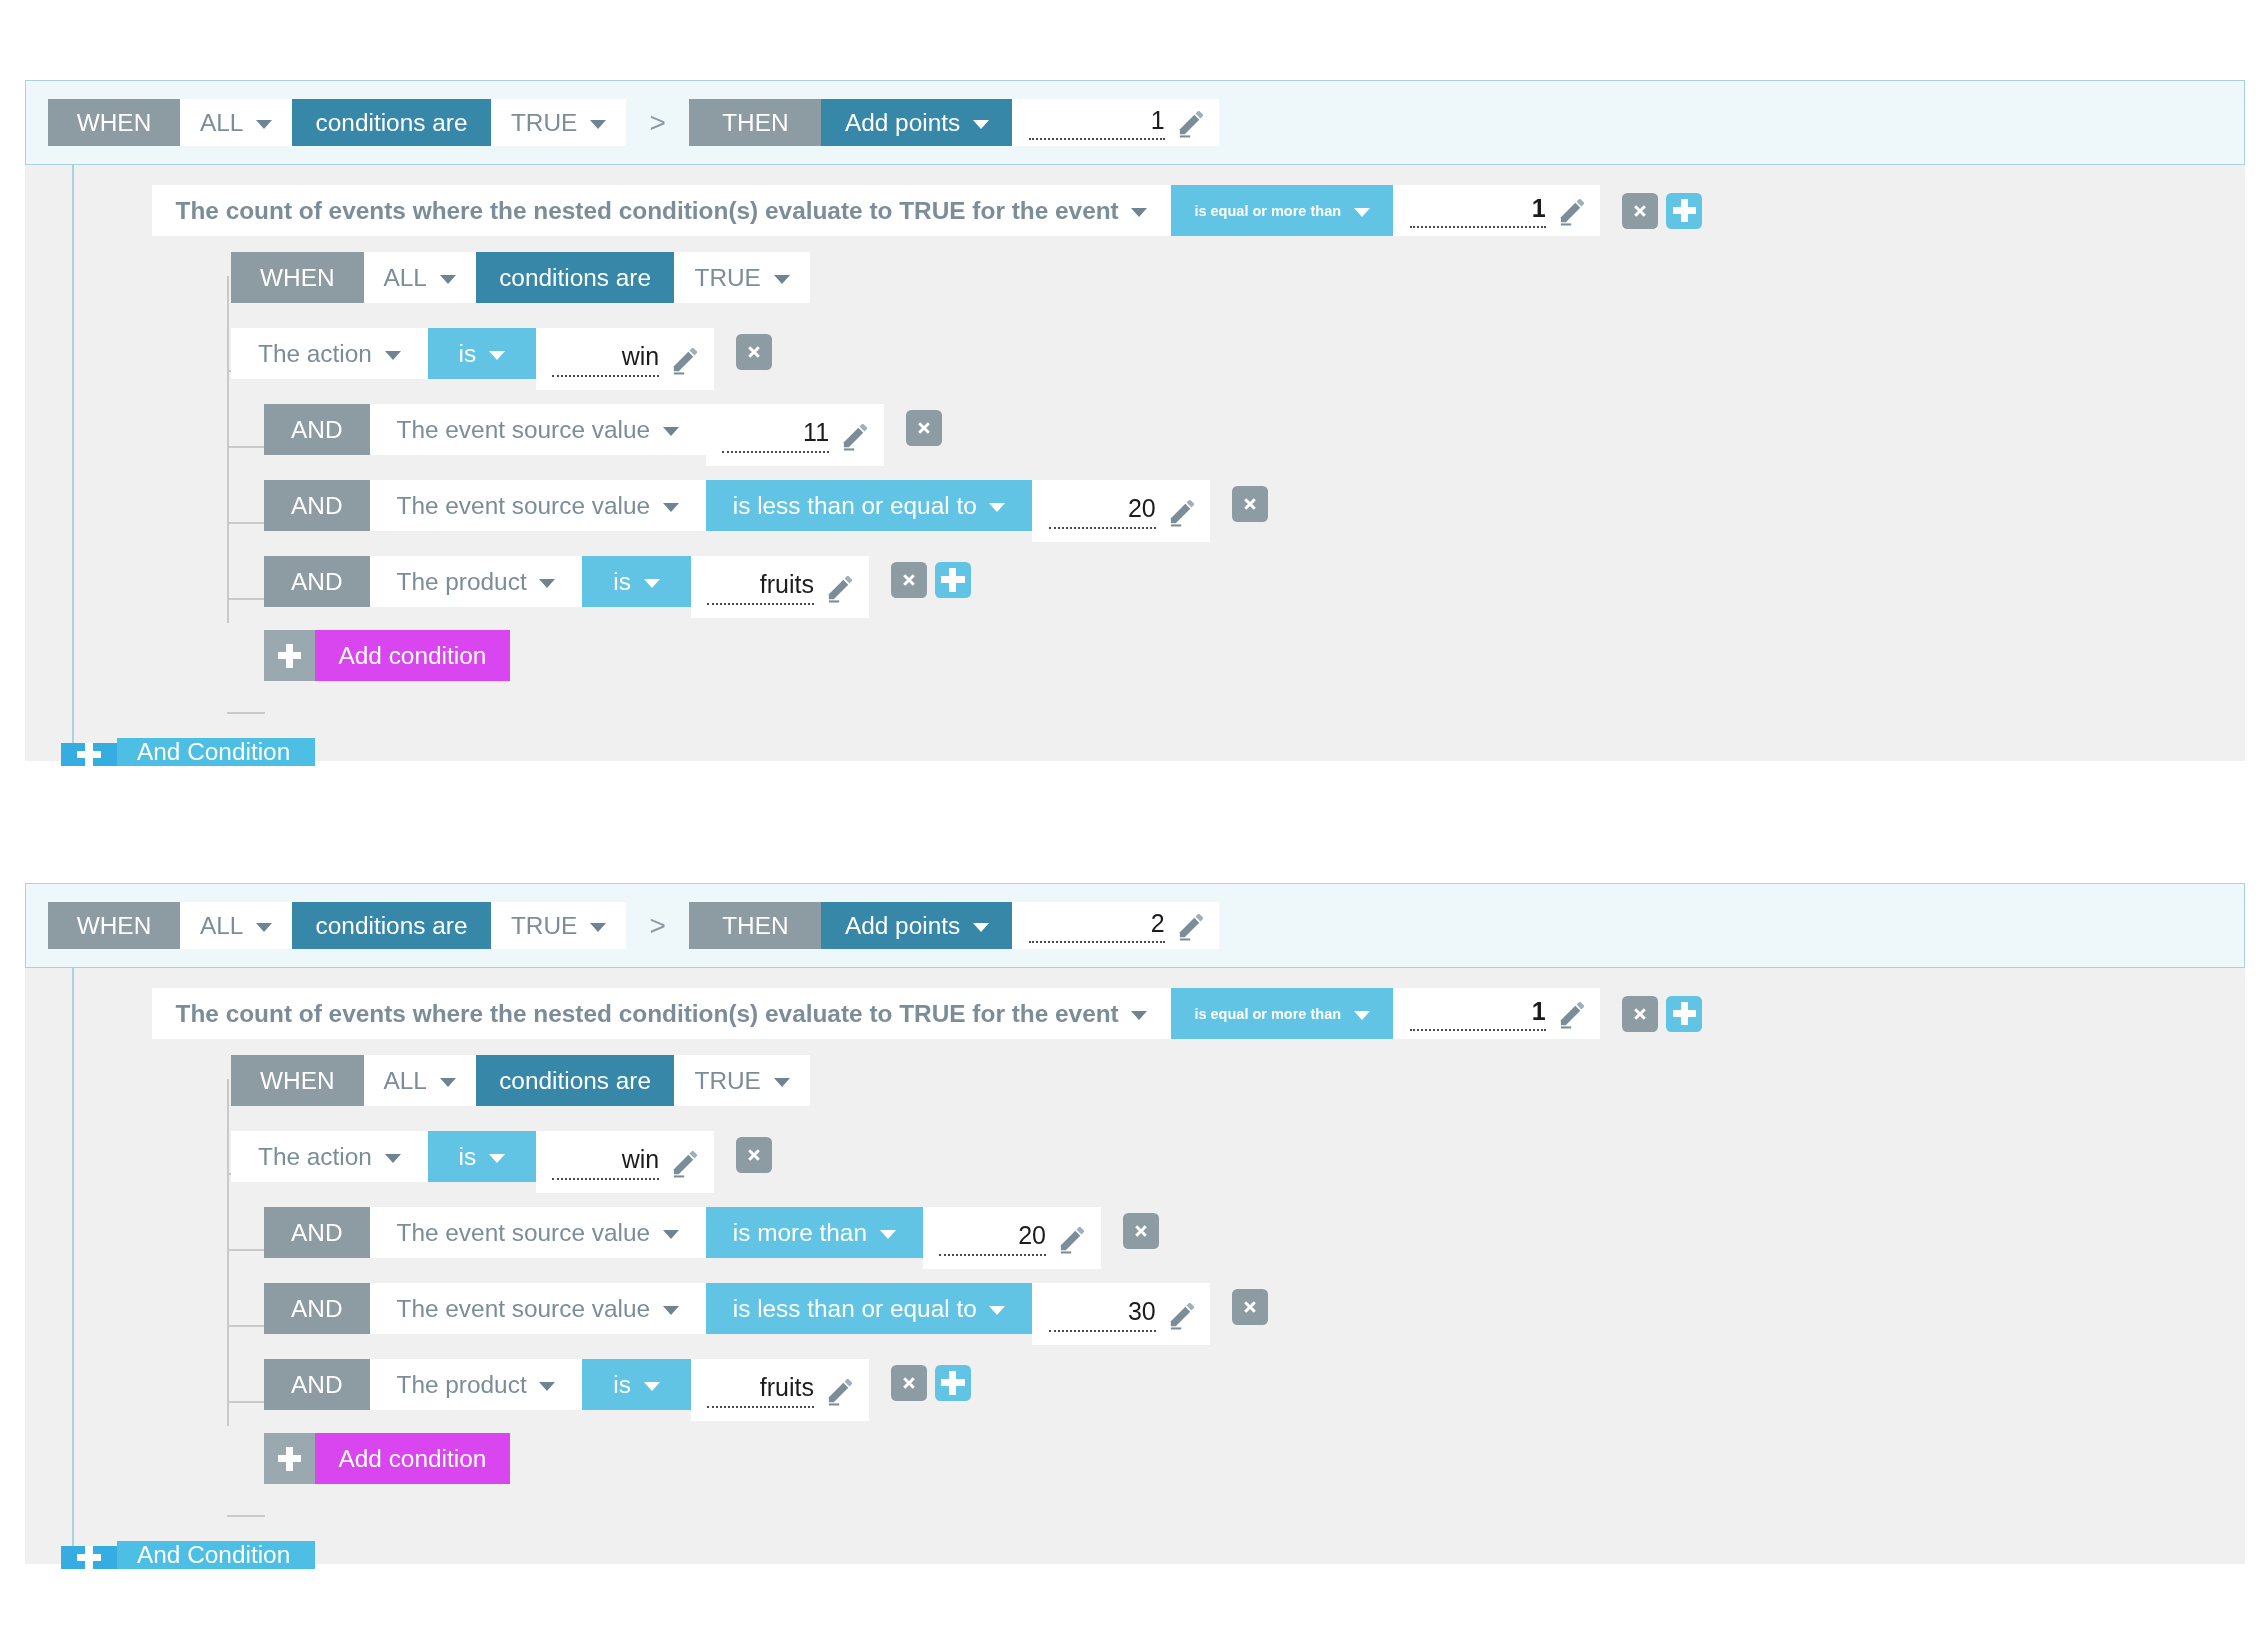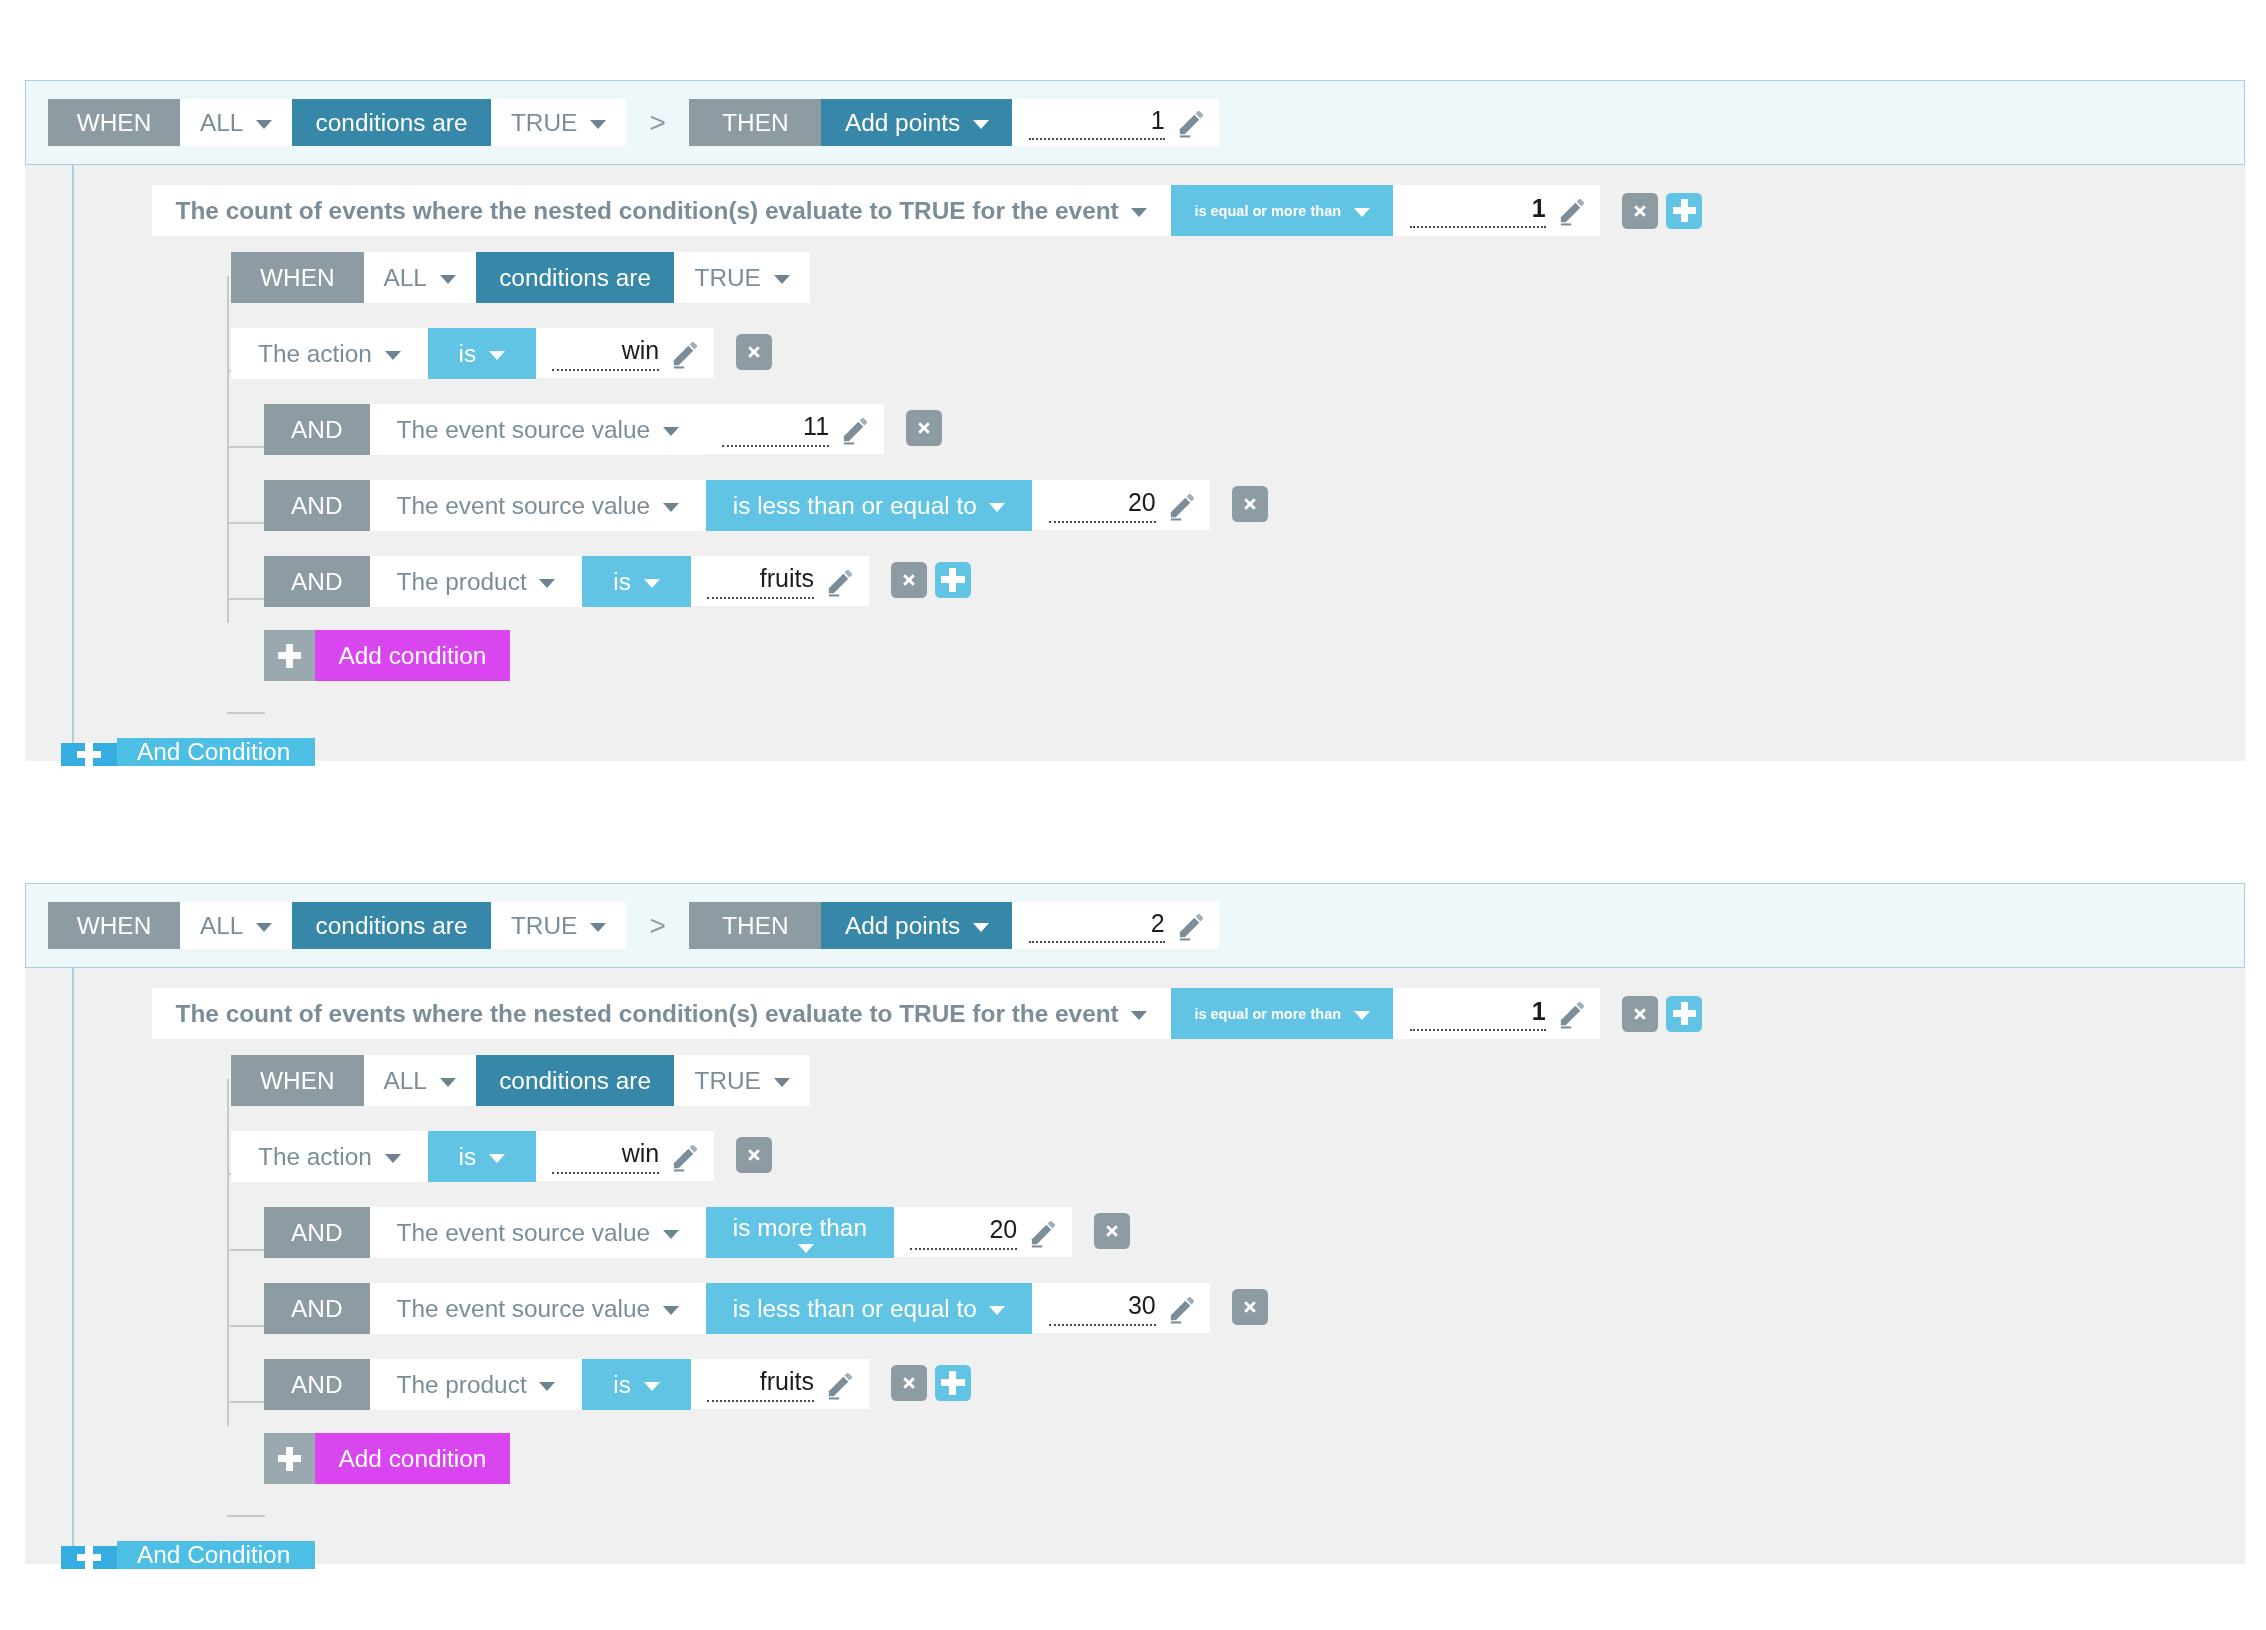--- a/index.html
+++ b/index.html
@@ -162,21 +162,21 @@
   }
 
   .cond-row {
     display: flex; align-items: center;
     height: 51px;
     margin-bottom: 25px;
     margin-left: 78px;
     position: relative;
   }
   .cond-row .seg > * { height: 51px; }
-  .cond-row .valbox { height: 50px; }
+  .cond-row .valbox { height: 62px; }
   .cond-row.indent0 { margin-left: 45px; }
 
   .when-row {
     display: flex; align-items: center;
     margin-bottom: 27px;
     margin-left: 45px;
   }
   .when-row .seg > * { height: 51px; }
   .when-row .chip-gray { min-width: 0; padding: 0 29px; }
 
@@ -581,21 +581,21 @@
         </div>
 
         
         <div class="cond-row">
           <div class="seg">
             <div class="chip-gray" style="min-width:0;padding:0 27px;">AND</div>
             <div class="chip-white" style="padding:0 27px;">
               <span>The event source value</span>
               <span class="caret caret-gray"></span>
             </div>
-            <div class="chip-lightblue" style="padding:0 27px;flex-direction:column;">
+            <div class="chip-lightblue" style="padding:0 27px;">
               <span>is more than</span>
               <span class="caret caret-white"></span>
             </div>
             <div class="valbox">
               <div class="valfield">20</div>
               <svg class="pencil" viewBox="0 0 24 24">
                 <path d="M3 17.2V21h3.8L18 9.8 14.2 6 3 17.2z" fill="#7b8d98"></path>
                 <path d="M20.7 7.1c.4-.4.4-1 0-1.4l-2.4-2.4c-.4-.4-1-.4-1.4 0l-1.8 1.8L18.9 8.9l1.8-1.8z" fill="#9fb0ba"></path>
                 <rect x="3" y="22" width="8" height="1.6" fill="#7b8d98"></rect>
               </svg>

